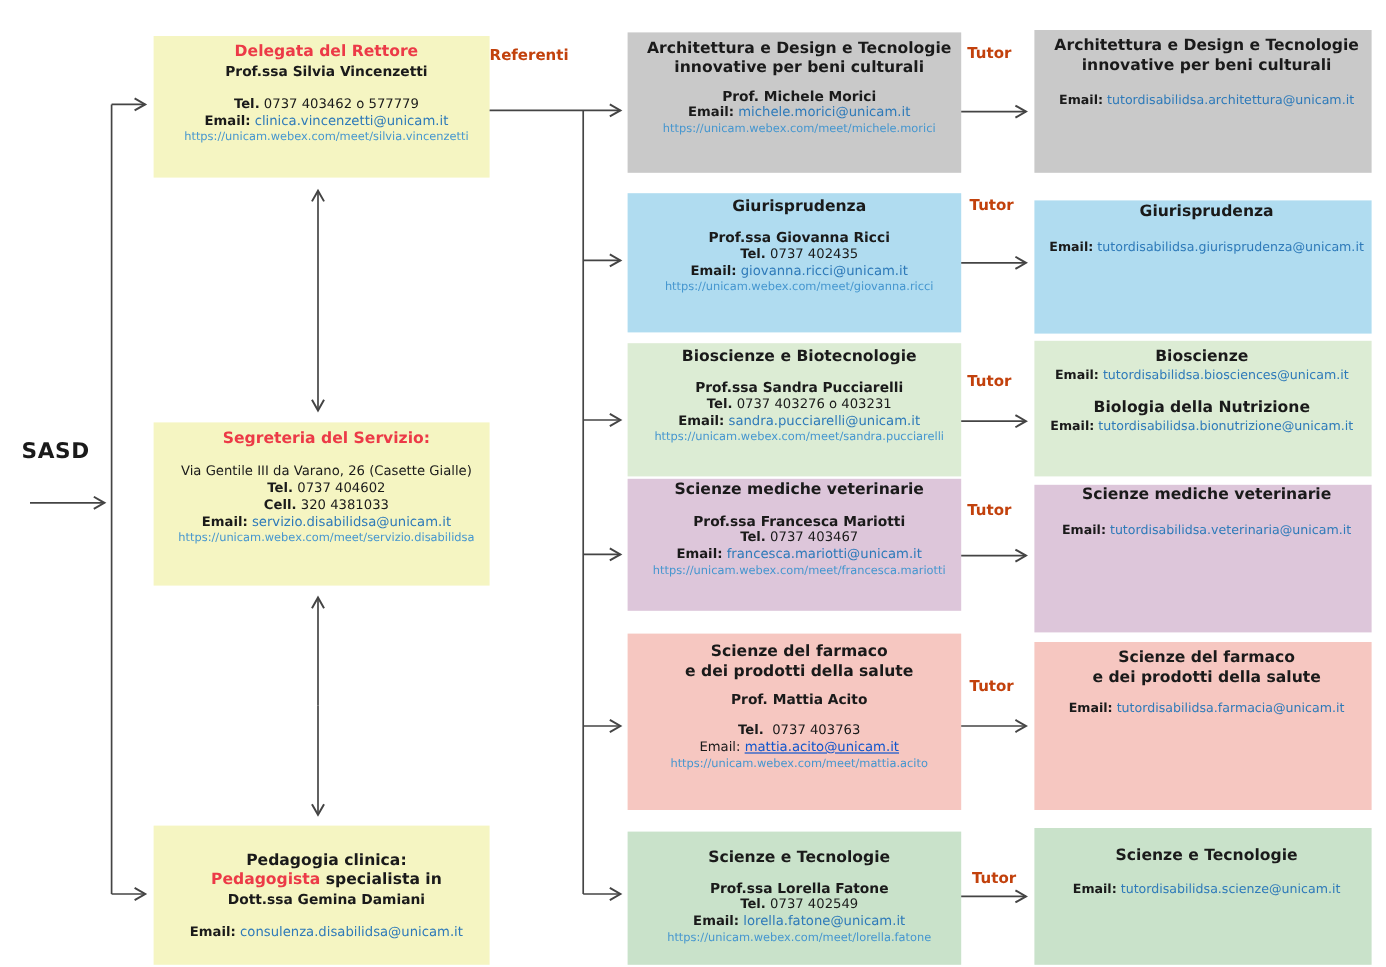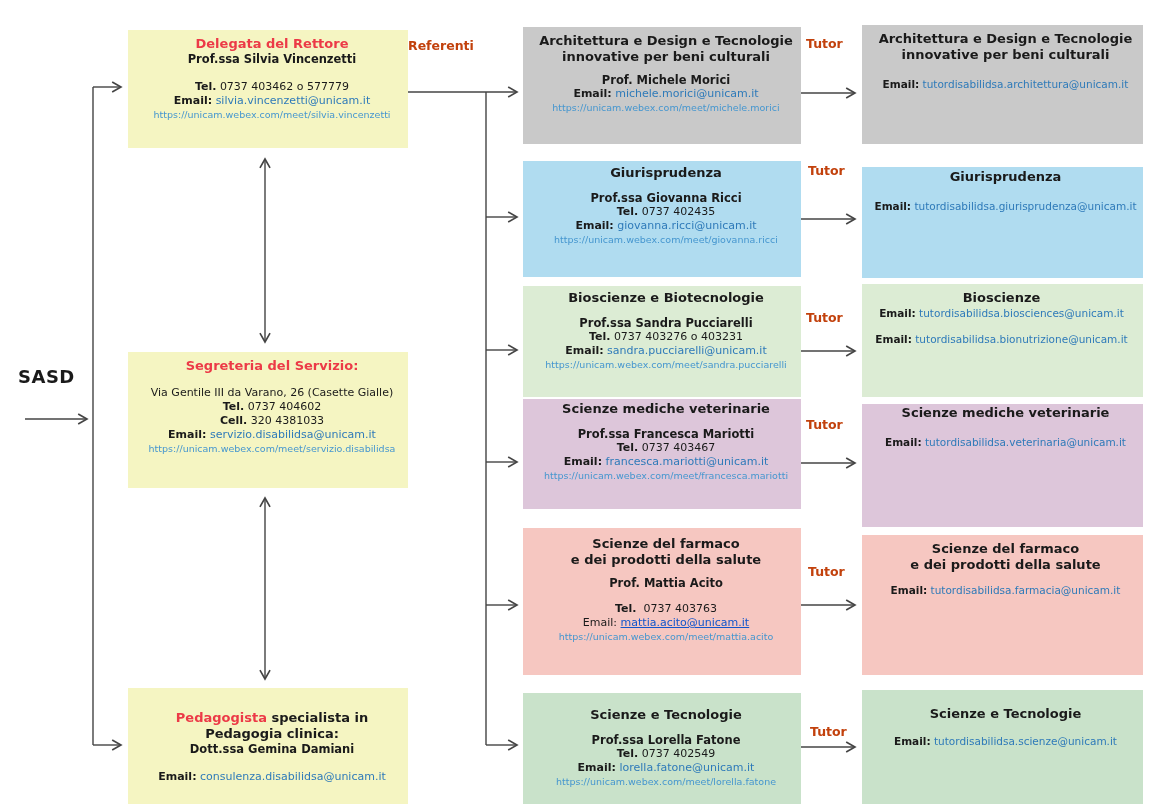--- a/index.html
+++ b/index.html
@@ -88,37 +88,37 @@
   <div class="lbl lbl-tutor-2">Tutor</div>
   <div class="lbl lbl-tutor-3">Tutor</div>
   <div class="lbl lbl-tutor-4">Tutor</div>
   <div class="lbl lbl-tutor-5">Tutor</div>
 
   <div class="box b-delegata">
     <div class="title red">Delegata del Rettore</div>
     <div class="name">Prof.ssa Silvia Vincenzetti</div>
     <div class="gap14"></div>
     <div class="line"><b>Tel.</b> <span>0737 403462 o 577779</span></div>
-    <div class="line"><b>Email:</b> <span class="email">silvia.vincenzetti@unicam.it</span></div>
+    <div class="line"><b>Email:</b> <span class="email">clinica.vincenzetti@unicam.it</span></div>
     <div class="url">https://unicam.webex.com/meet/silvia.vincenzetti</div>
   </div>
 
   <div class="box b-segreteria">
     <div class="title red">Segreteria del Servizio:</div>
     <div class="gap12"></div>
     <div class="line">Via Gentile III da Varano, 26 (Casette Gialle)</div>
     <div class="line"><b>Tel.</b> <span>0737 404602</span></div>
     <div class="line"><b>Cell.</b> <span>320 4381033</span></div>
     <div class="line"><b>Email:</b> <span class="email">servizio.disabilidsa@unicam.it</span></div>
     <div class="url">https://unicam.webex.com/meet/servizio.disabilidsa</div>
   </div>
 
   <div class="box b-pedagogista">
+    <div class="title">Pedagogia clinica:</div>
     <div class="title"><span class="red" style="color:#ec3a47">Pedagogista</span><span> specialista in</span></div>
-    <div class="title">Pedagogia clinica:</div>
     <div class="name">Dott.ssa Gemina Damiani</div>
     <div class="gap14"></div>
     <div class="line"><b>Email:</b> <span class="email">consulenza.disabilidsa@unicam.it</span></div>
   </div>
 
   <div class="box b-arch">
     <div class="title">Architettura e Design e Tecnologie</div>
     <div class="title">innovative per beni culturali</div>
     <div class="gap8"></div>
     <div class="name">Prof. Michele Morici</div>
@@ -183,20 +183,21 @@
   <div class="box tut t-giuri">
     <div class="title">Giurisprudenza</div>
     <div class="gap14"></div>
     <div class="line"><b>Email:</b> <span class="email">tutordisabilidsa.giurisprudenza@unicam.it</span></div>
   </div>
 
   <div class="box tut t-bio">
     <div class="title">Bioscienze</div>
     <div class="line"><b>Email:</b> <span class="email">tutordisabilidsa.biosciences@unicam.it</span></div>
     <div class="gap12"></div>
+    <div class="title">Biologia della Nutrizione</div>
     <div class="line"><b>Email:</b> <span class="email">tutordisabilidsa.bionutrizione@unicam.it</span></div>
   </div>
 
   <div class="box tut t-vet">
     <div class="title">Scienze mediche veterinarie</div>
     <div class="gap14"></div>
     <div class="line"><b>Email:</b> <span class="email">tutordisabilidsa.veterinaria@unicam.it</span></div>
   </div>
 
   <div class="box tut t-farm">

